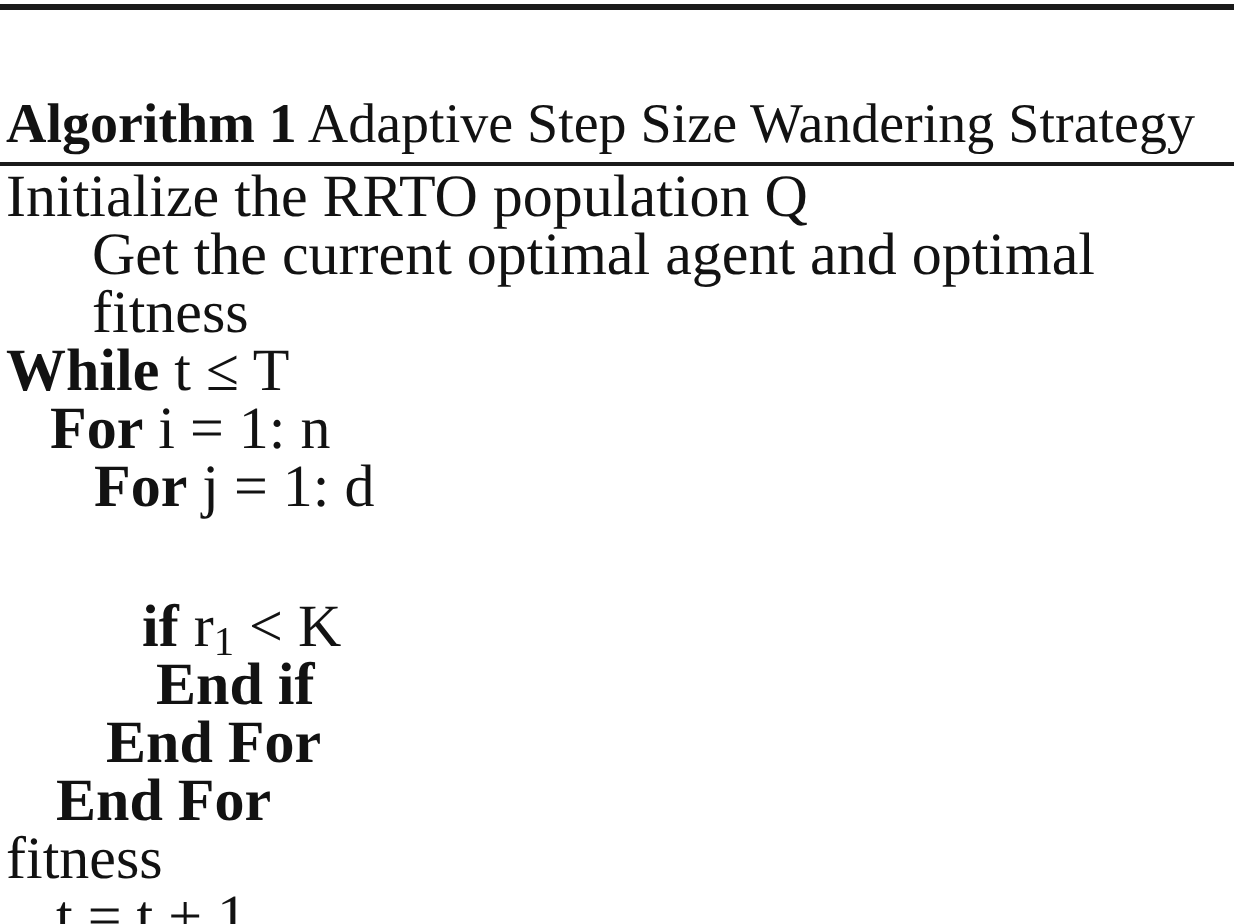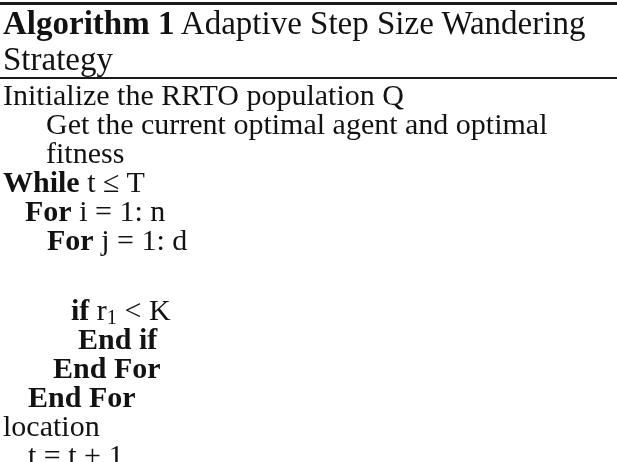--- a/index.html
+++ b/index.html
@@ -18,24 +18,25 @@
     overflow: hidden;
   }
   .rule {
     width: 100%;
     background: var(--rule-color, #1a1a1a);
   }
   .rule-top { height: 3px; margin-top: 2px; }
   .rule-mid { height: 1.5px; }
   .rule-bottom { height: 2px; }
   .title {
-    font-size: 33px;
+    font-size: 28px;
     line-height: 36px;
     padding-left: 3px;
     white-space: pre-wrap;
+    margin-top: 40px;
   }
   .bold { font-weight: bold; }
   .body {
     font-size: 30px;
     padding: 1px 7px 0 3px;
   }
   .line {
     line-height: 29px;
     white-space: pre-wrap;
   }
@@ -63,18 +64,18 @@
   <div class="body" id="algo-body">
       <div class="line" style="padding-left: 0px;"><span>Initialize the RRTO population Q</span></div>
       <div class="line" style="padding-left: 0px; margin-left: 43px;"><span>Get the current optimal agent and optimal fitness</span></div>
       <div class="line" style="padding-left: 0px;"><span class="bold">While</span><span> t ≤ T</span></div>
       <div class="line" style="padding-left: 22px;"><span class="bold">For</span><span> i = 1: n</span></div>
       <div class="line" style="padding-left: 44px;"><span class="bold">For</span><span> j = 1: d</span></div>
       <div class="line" style="padding-left: 68px; margin-top: 41px;"><span class="bold">if</span><span> r</span><span class="sub">1</span><span> &lt; K</span></div>
       <div class="line" style="padding-left: 75px;"><span class="bold">End if</span></div>
       <div class="line" style="padding-left: 50px;"><span class="bold">End For</span></div>
       <div class="line" style="padding-left: 25px;"><span class="bold">End For</span></div>
-      <div class="line" style="padding-left: 0px;"><span>location</span></div>
+      <div class="line" style="padding-left: 0px;"><span>fitness</span></div>
       <div class="line" style="padding-left: 25px;"><span>t = t + 1</span></div>
       <div class="line" style="padding-left: 0px;"><span class="bold">End While</span></div>
     </div>
   <div class="rule rule-bottom"></div>
 </div>
 
 </body></html>

